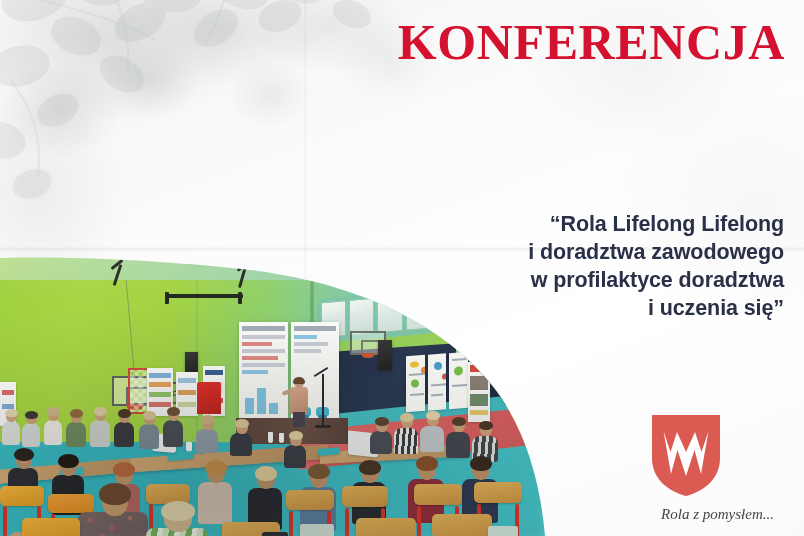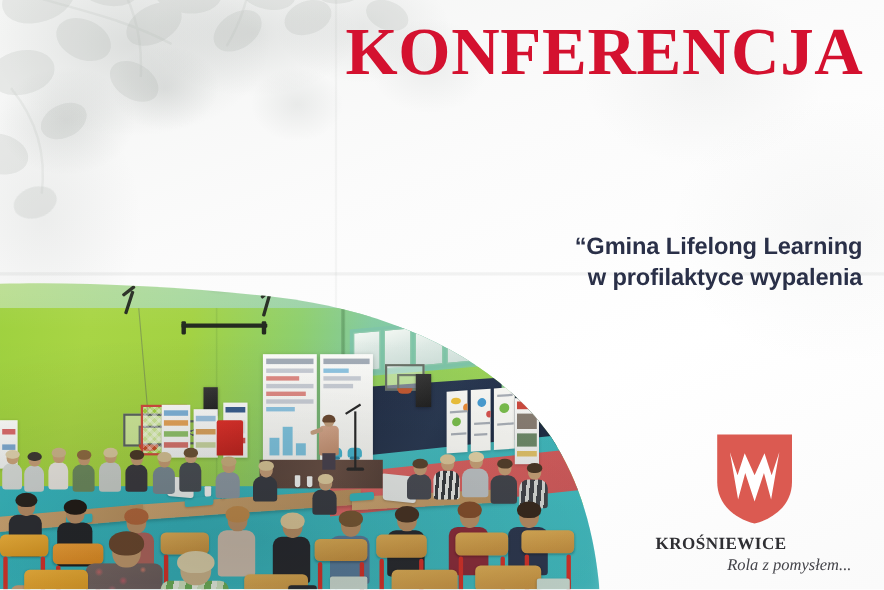--- a/index.html
+++ b/index.html
@@ -392,21 +392,21 @@
   .title-block {
     position: absolute;
     right: 19px;
     top: 17px;
     text-align: right;
     line-height: 1;
   }
   .title-line1 {
     font-family: "Liberation Serif", "DejaVu Serif", serif;
     font-weight: bold;
-    font-size: 61px;
+    font-size: 50px;
     letter-spacing: 0.6px;
     color: var(--red, #d4112f);
     display: block;
   }
   .title-line2 {
     font-family: "Liberation Serif", "DejaVu Serif", serif;
     font-weight: bold;
     font-size: 49px;
     letter-spacing: 0.5px;
     color: var(--navy, #2a3048);
@@ -849,31 +849,32 @@
       <div class="photo-grade"></div>
       <div class="photo-feather"></div>
     </div>
   </div>
 
   <div class="title-block">
     <span class="title-line1">KONFERENCJA</span>
   </div>
 
   <div class="quote-block">
-    <span>“Gmina Lifelong Learning</span>
-    <span>w profilaktyce wypalenia</span>
+    <span>“Rola Lifelong Lifelong</span>
+    <span>i doradztwa zawodowego</span>
+    <span>w profilaktyce doradztwa</span>
+    <span>i uczenia się”</span>
   </div>
 
   <div class="logo-block">
     <div class="shield-wrap">
       <svg viewBox="0 0 74 86" aria-hidden="true">
         <path d="M3,3 L71,3 L71,46 C71,66 56,79 37,84 C18,79 3,66 3,46 Z" fill="#db5a51"></path>
         <path d="M14,20 L20,56 L26,31 L31,50 L37,26 L43,50 L48,31 L54,56 L60,20
                  L53,37 L48,18 L43,34 L37,14 L31,34 L26,18 L21,37 Z" fill="#ffffff" opacity="0"></path>
         <path d="M14.5,19 L22,62 L28.5,38 L37,64 L45.5,38 L52,62 L59.5,19
                  L52.5,40 L46,20 L37,40 L28,20 L21.5,40 Z" fill="#ffffff"></path>
       </svg>
     </div>
-    <div class="logo-name" style="color: rgb(47, 47, 51);">KROŚNIEWICE</div>
     <div class="logo-tag">Rola z pomysłem...</div>
   </div>
 
 </div>
 
 </body></html>

